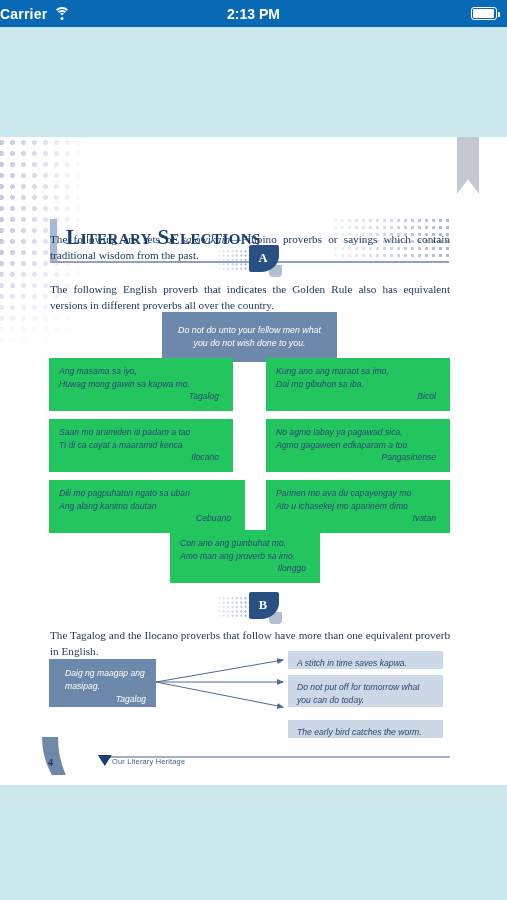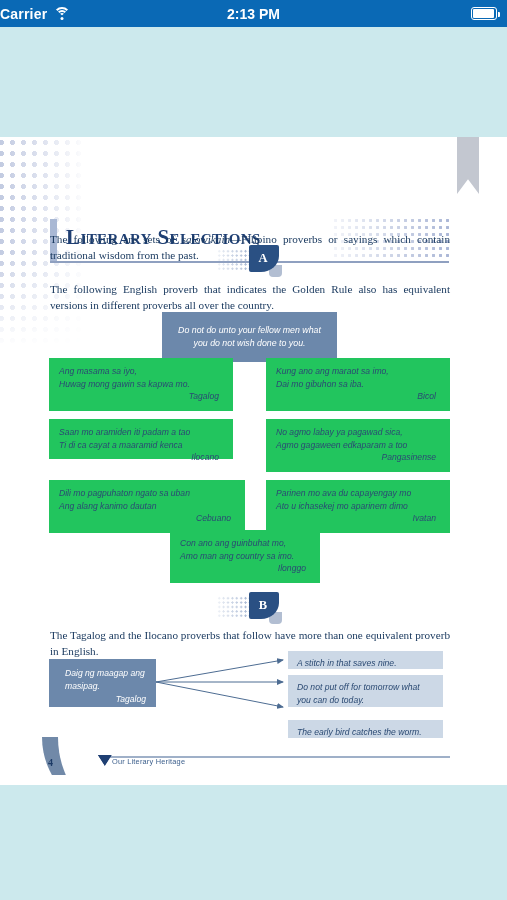--- a/index.html
+++ b/index.html
@@ -268,21 +268,21 @@
     <span>Huwag mong gawin sa kapwa mo.</span>
     <span class="src">Tagalog</span>
   </div>
 
   <div class="pbox" style="left:266px; top:221px; width:184px; height:53px;">
     <span>Kung ano ang maraot sa imo,</span><br>
     <span>Dai mo gibuhon sa iba.</span>
     <span class="src">Bicol</span>
   </div>
 
-  <div class="pbox" style="left:49px; top:282px; width:184px; height:40px;">
+  <div class="pbox" style="left:49px; top:282px; width:184px; height:53px;">
     <span>Saan mo aramiden iti padam a tao</span><br>
     <span>Ti di ca cayat a maaramid kenca</span>
     <span class="src">Ilocano</span>
   </div>
 
   <div class="pbox" style="left:266px; top:282px; width:184px; height:53px;">
     <span>No agmo labay ya pagawad sica,</span><br>
     <span>Agmo gagaween edkaparam a too</span>
     <span class="src">Pangasinense</span>
   </div>
@@ -294,21 +294,21 @@
   </div>
 
   <div class="pbox" style="left:266px; top:343px; width:184px; height:53px;">
     <span>Parinen mo ava du capayengay mo</span><br>
     <span>Ato u ichasekej mo aparinem dimo</span>
     <span class="src">Ivatan</span>
   </div>
 
   <div class="pbox" style="left:170px; top:393px; width:150px; height:53px;">
     <span>Con ano ang guinbuhat mo,</span><br>
-    <span>Amo man ang country sa imo.</span>
+    <span>Amo man ang proverb sa imo.</span>
     <span class="src">Ilonggo</span>
   </div>
 
   <div class="badge" style="left:217px; top:455px;">
     <div class="grid"></div>
     <div class="tail"></div>
     <div class="leaf">
       <span>B</span>
     </div>
   </div>
@@ -328,21 +328,21 @@
     <path d="M156,545 L283,570" stroke="#4d6c92" stroke-width="1" fill="none" marker-end="url(#ah)"></path>
   </svg>
 
   <div class="srcbox" style="left:49px; top:522px; width:107px; height:48px;">
     <span>Daig ng maagap ang</span><br>
     <span>masipag.</span>
     <span class="src">Tagalog</span>
   </div>
 
   <div class="eqbox" style="left:288px; top:514px; width:155px; height:18px;">
-    <span>A stitch in that saves nine.</span>
+    <span>A stitch in time saves kapwa.</span>
   </div>
 
   <div class="eqbox" style="left:288px; top:538px; width:155px; height:32px;">
     <span>Do not put off for tomorrow what you can do today.</span>
   </div>
 
   <div class="eqbox" style="left:288px; top:583px; width:155px; height:18px;">
     <span>The early bird catches the worm.</span>
   </div>
 

